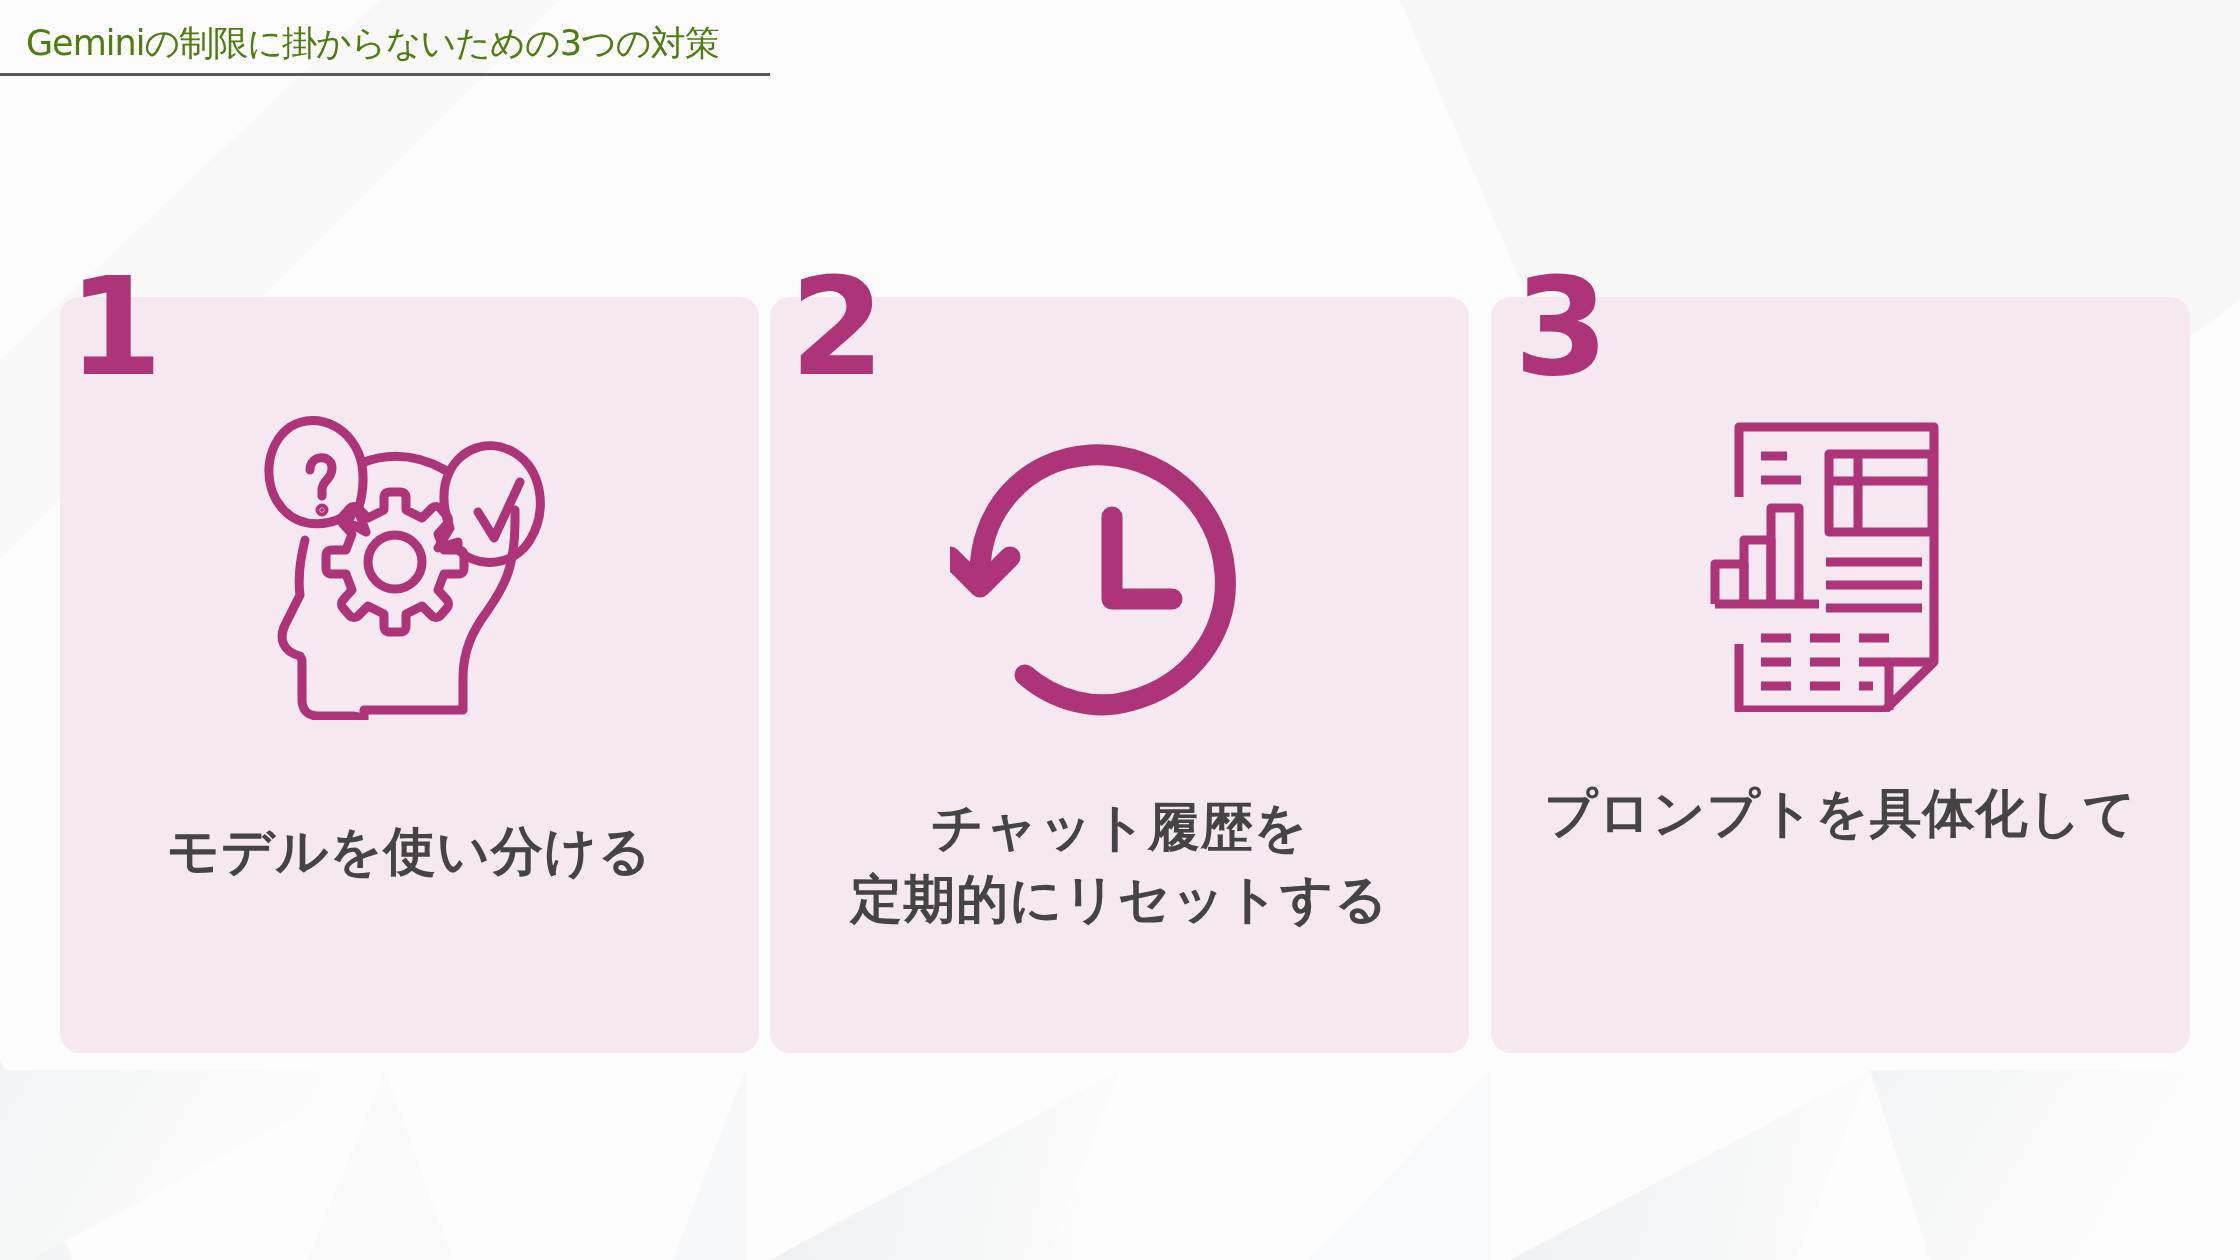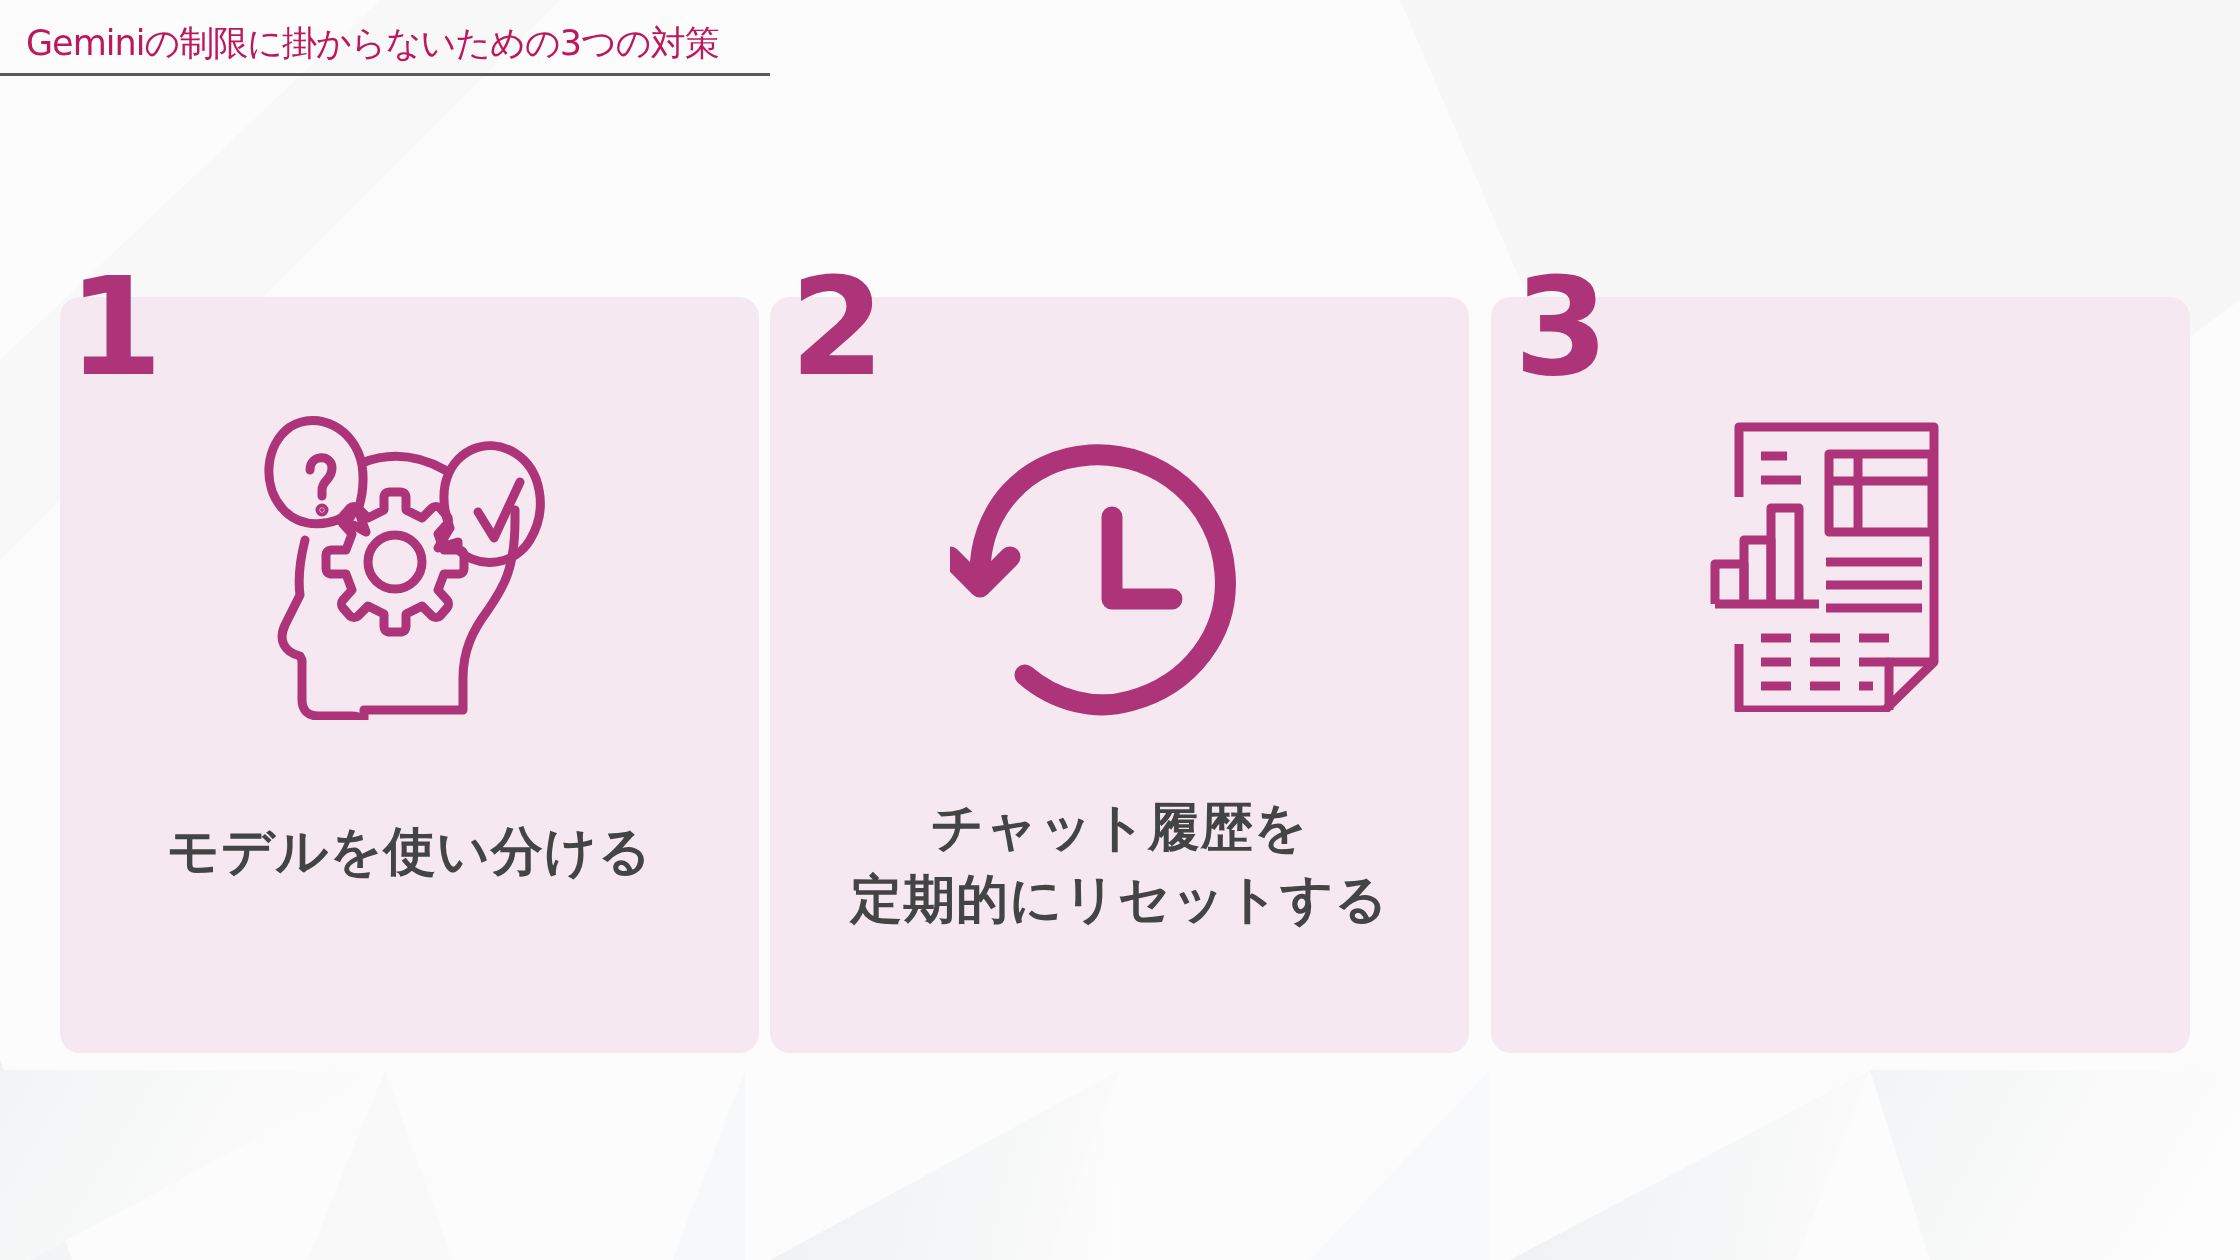--- a/index.html
+++ b/index.html
@@ -19,21 +19,21 @@
   .title-wrap {
     position: absolute; left: 0; top: 0;
     width: 770px; height: 76px;
     border-bottom: 3px solid #5a5a5a;
     box-sizing: border-box;
     z-index: 2;
   }
   .title {
     position: absolute; left: 26px; top: 22px;
     font-size: 35px; line-height: 42px;
-    color: #be185d;
+    color: #4d7c0f;
     font-weight: normal;
     letter-spacing: -1px;
     white-space: nowrap;
   }
   .card {
     position: absolute;
     top: 297px;
     width: 699px; height: 756px;
     background: #f5e8f0;
     border-radius: 20px;
@@ -162,17 +162,18 @@
       <line x1="101" y1="216" x2="131" y2="216"></line>
       <line x1="150" y1="216" x2="180" y2="216"></line>
       <line x1="52" y1="240" x2="82" y2="240"></line>
       <line x1="101" y1="240" x2="131" y2="240"></line>
       <line x1="150" y1="240" x2="180" y2="240"></line>
       <line x1="52" y1="264" x2="82" y2="264"></line>
       <line x1="101" y1="264" x2="131" y2="264"></line>
       <line x1="150" y1="264" x2="164" y2="264"></line>
     </svg>
     <div class="card-text" style="top:480px;">
+      <span class="line">プロンプトを具体化して</span>
     </div>
   </div>
   <div class="card-num" style="left:1514px;">3</div>
 
 </div>
 
 </body></html>

